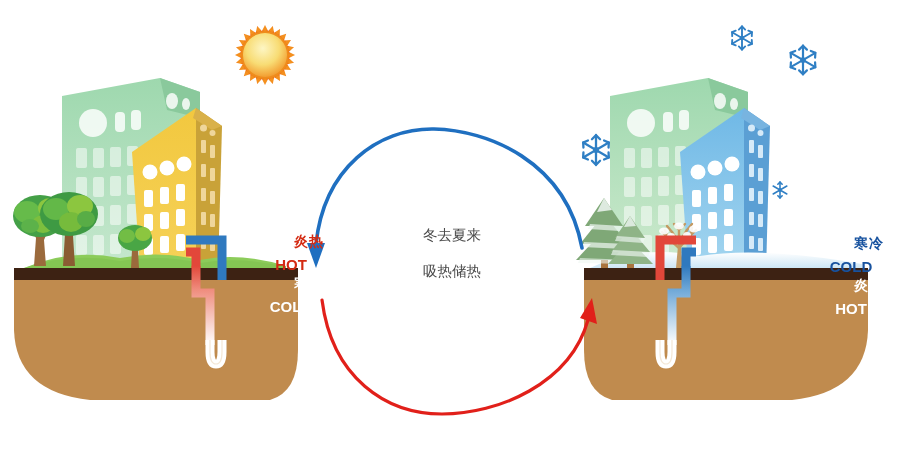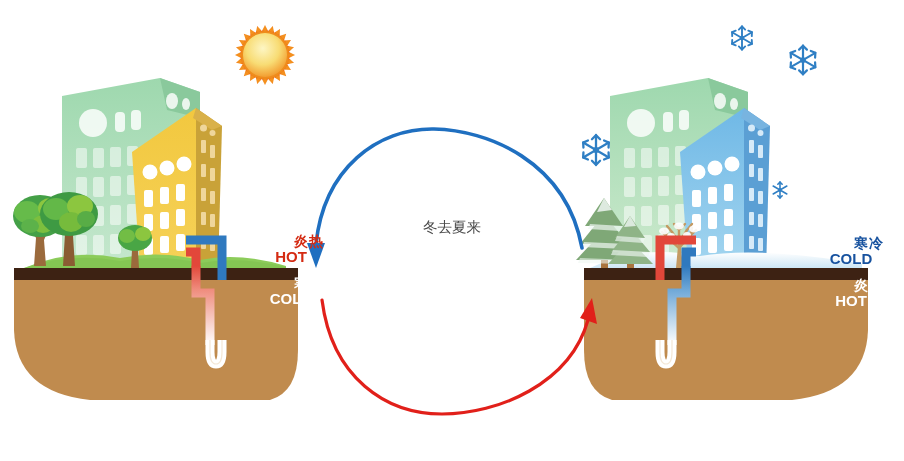--- a/index.html
+++ b/index.html
@@ -20,38 +20,38 @@
   
   .lbl{
     position:absolute;
     text-align:center;
     line-height:1.08;
     font-weight:bold;
     white-space:nowrap;
     pointer-events:none;
   }
   .lbl .cn{display:block;font-size:14px;letter-spacing:1px;text-align:right;}
-  .lbl .en{display:block;font-size:15px;letter-spacing:0px;}
+  .lbl .en{display:block;font-size:15px;letter-spacing:0px;margin-top:8px;}
 
   #label-left-hot{left:258px;top:234px;width:66px;color:#d42a12;}
   #label-left-cold{left:258px;top:276px;width:66px;color:#ffffff;}
   #label-right-cold{left:818px;top:236px;width:66px;color:#17529f;}
   #label-right-hot{left:818px;top:278px;width:66px;color:#ffffff;}
 
   
   #caption{
     position:absolute;
     left:330px;top:213px;width:244px;
     text-align:center;
     color:#4a4a4a;
     font-size:14.5px;
     line-height:28px;
     white-space:nowrap;
   }
-  #caption div{display:block;}
+  #caption div{display:block;margin-top:8px;}
 </style>
 </head>
 <body>
 
 <div id="stage">
 
   <svg id="scene" viewBox="0 0 904 461">
     <defs>
 
       <radialGradient id="sunGrad" cx="45%" cy="35%" r="68%">
@@ -456,15 +456,16 @@
     <span class="en">COLD</span>
   </div>
 
   <div class="lbl" id="label-right-hot">
     <span class="cn">炎热</span>
     <span class="en">HOT</span>
   </div>
 
   <div id="caption">
     <div>冬去夏来</div>
+    <div>吸热储热</div>
   </div>
 
 </div>
 
 </body></html>

